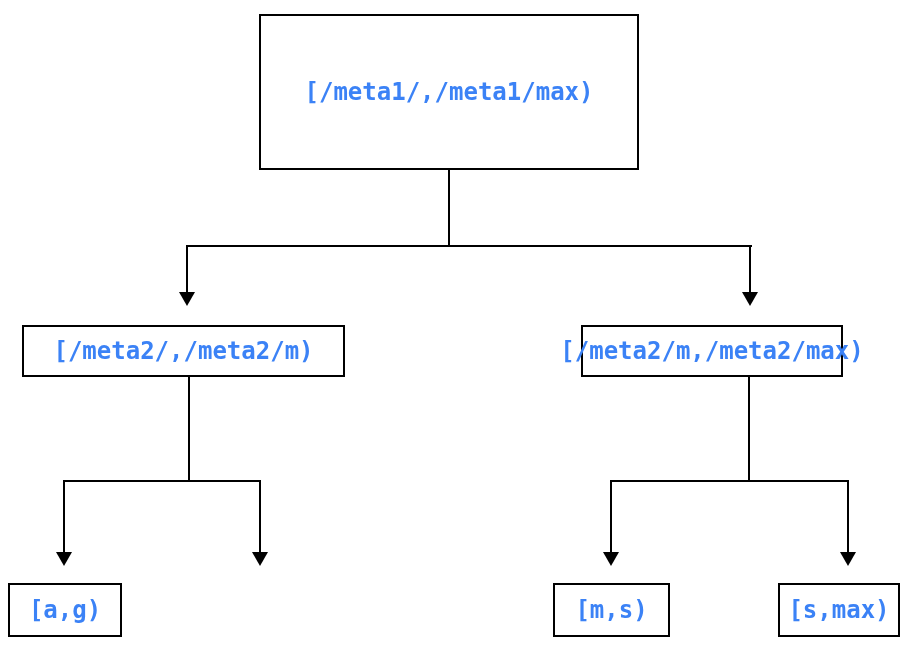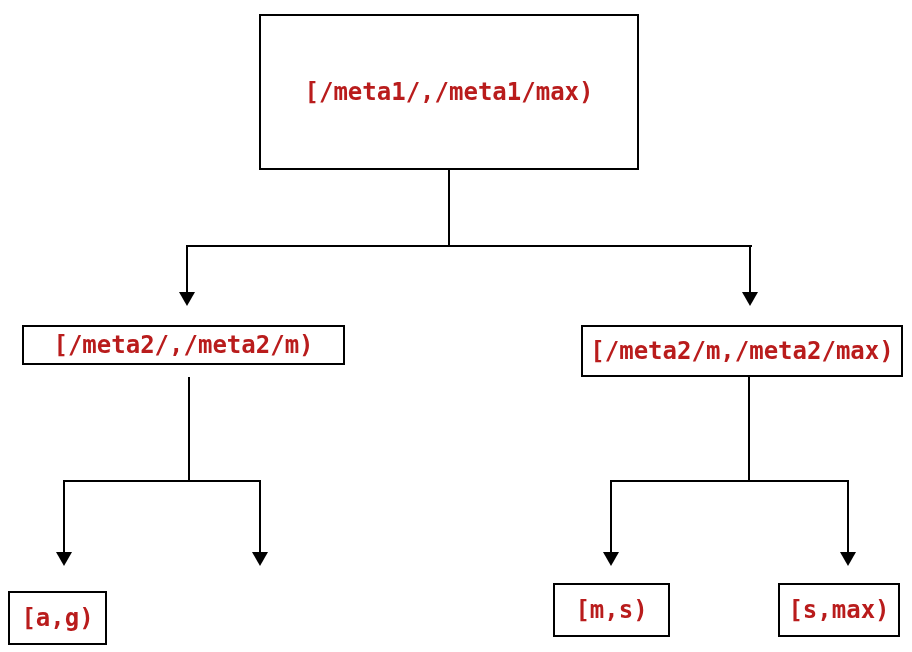--- a/index.html
+++ b/index.html
@@ -18,21 +18,21 @@
   .node {
     position: absolute;
     box-sizing: border-box;
     border: 2px solid #000000;
     background: #ffffff;
     display: flex;
     align-items: center;
     justify-content: center;
     font-weight: bold;
     font-size: 24px;
-    color: #b91c1c;
+    color: #3b82f6;
     white-space: nowrap;
   }
   .node span {
     letter-spacing: 0;
   }
   .line {
     position: absolute;
     background: #000000;
   }
   .arrowhead {
@@ -40,24 +40,24 @@
     width: 0;
     height: 0;
     border-left: 8px solid transparent;
     border-right: 8px solid transparent;
     border-top: 14px solid #000000;
   }
 
   
   #node-root   { left: 259px; top: 14px;  width: 380px; height: 156px; }
   
-  #node-left   { left: 22px;  top: 325px; width: 323px; height: 40px; }
-  #node-right  { left: 581px; top: 325px; width: 322px; height: 52px; }
+  #node-left   { left: 22px;  top: 325px; width: 323px; height: 52px; }
+  #node-right  { left: 581px; top: 325px; width: 262px; height: 52px; }
   
-  #node-leaf-ag   { left: 8px;   top: 583px; width: 99px;  height: 54px; margin-top: 8px; }
+  #node-leaf-ag   { left: 8px;   top: 583px; width: 114px;  height: 54px; }
   #node-leaf-gm   { left: 203px; top: 583px; width: 100px; height: 54px; }
   #node-leaf-ms   { left: 553px; top: 583px; width: 117px; height: 54px; }
   #node-leaf-smax { left: 778px; top: 583px; width: 122px; height: 54px; align-items: center; }
 
   
   #l1-stem   { left: 448px; top: 170px; width: 2px;   height: 77px; }
   #l1-hbar   { left: 186px; top: 245px; width: 566px; height: 2px; }
   #l1-drop-l { left: 186px; top: 245px; width: 2px;   height: 48px; }
   #l1-drop-r { left: 749px; top: 245px; width: 2px;   height: 48px; }
   #l1-arrow-l { left: 179px; top: 292px; }

